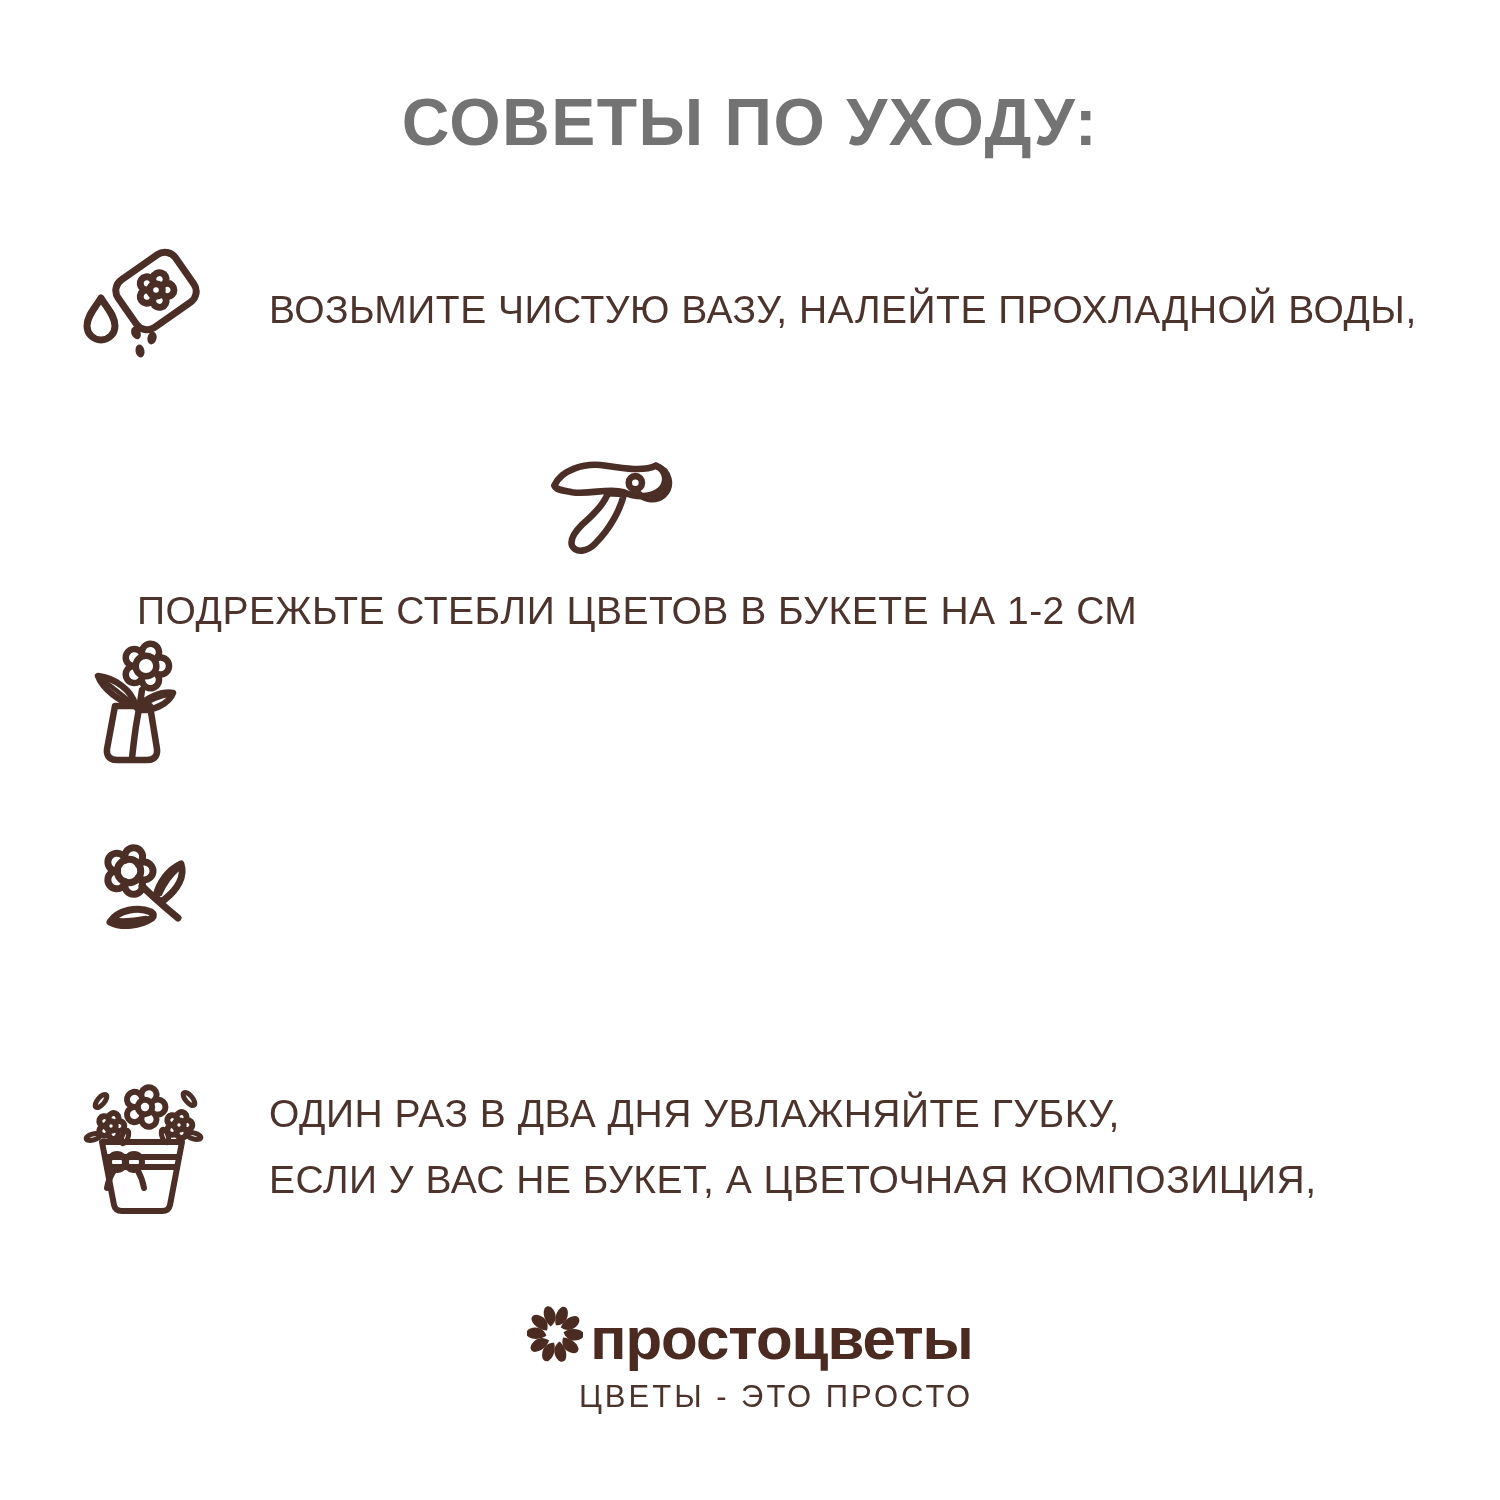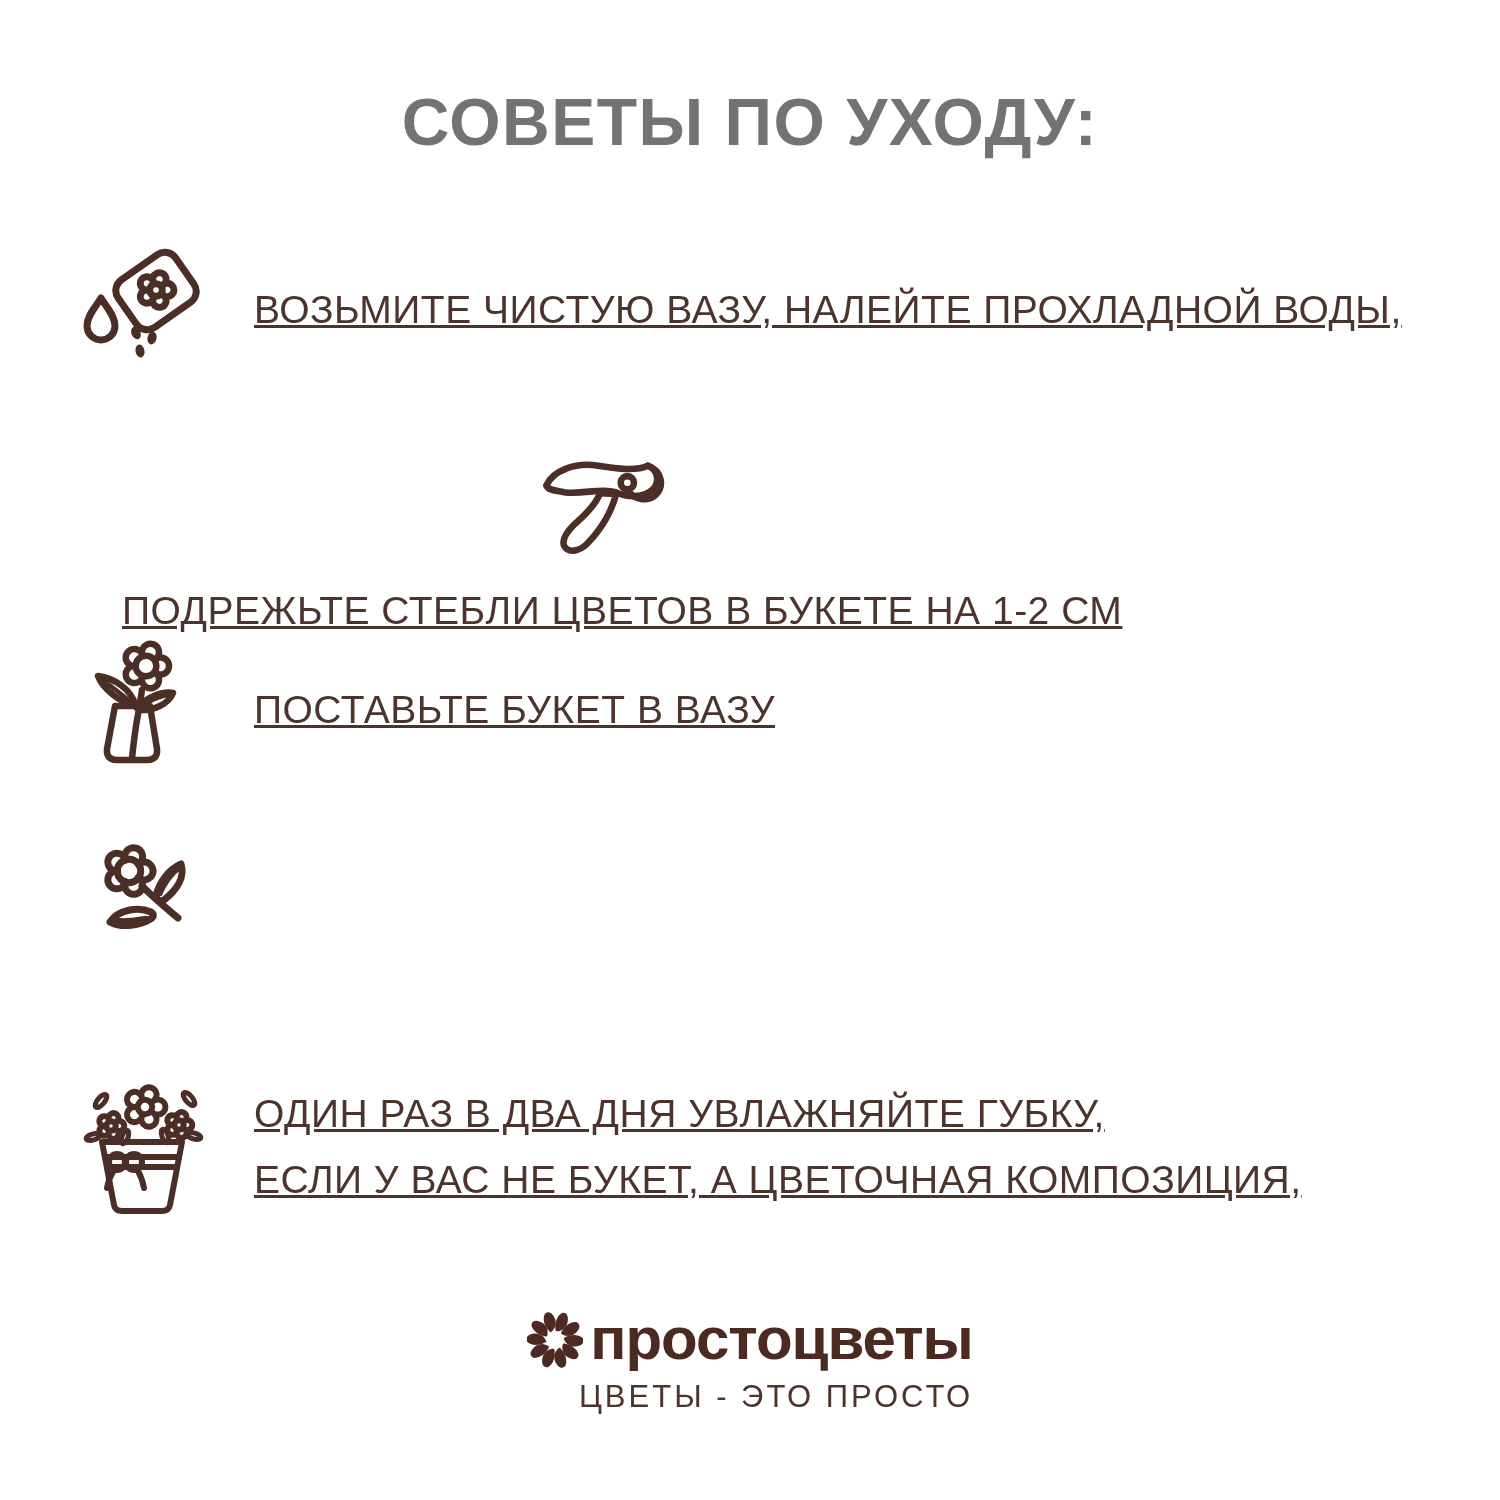--- a/index.html
+++ b/index.html
@@ -7,34 +7,34 @@
     width:1500px;height:1500px;position:relative;background:#ffffff;
     font-family:"Liberation Sans", sans-serif;overflow:hidden;
   }
   .title{
     position:absolute;top:84px;left:0;width:100%;text-align:center;
     font-size:66px;font-weight:bold;letter-spacing:1.5px;color:#737373;
   }
   .tip{position:absolute;left:78px;display:flex;align-items:center;}
   .tip-icon{flex:0 0 132px;width:132px;display:flex;justify-content:center;align-items:center;}
   .tip-text{
-    margin-left:44px;font-size:39px;line-height:68px;letter-spacing:.5px;
-    color:#4c332c;white-space:nowrap;text-decoration:underline;
+    margin-left:59px;font-size:39px;line-height:68px;letter-spacing:.5px;
+    color:#4c332c;white-space:nowrap;
   }
   .tip1{top:225px;height:170px;}
   .tip1 .tip-text{line-height:70px;}
   .tip2{top:445px;height:135px;flex-direction:column;}
   .tip3{top:640px;height:140px;}
   .tip4{top:828px;height:135px;}
   .tip5{top:1042px;height:210px;}
   .tip5 .tip-text{line-height:66px;}
   svg.ico{stroke:#4b2f27;fill:none;stroke-width:7;stroke-linecap:round;stroke-linejoin:round;}
   svg.ico .fill{fill:#4b2f27;stroke:none;}
   .footer{position:absolute;top:1304px;left:0;width:100%;text-align:center;}
-  .logo-row{display:flex;justify-content:center;align-items:center;gap:7px;}
+  .logo-row{display:flex;justify-content:center;gap:7px;}
   .brand-name{font-size:60px;font-weight:bold;letter-spacing:-1px;color:#4b2a21;}
   .brand-flower{margin-top:2px;}
   .tagline{
     margin-top:6px;font-size:31px;letter-spacing:3px;color:#4c332c;
     transform:translateX(26px);
   }
 </style>
 </head>
 <body>
 
@@ -80,23 +80,20 @@
         <path d="M9.71 -7.05 A9.5 9.5 0 1 1 9.71 7.05 A9.5 9.5 0 1 1 -3.71 11.41 A9.5 9.5 0 1 1 -12 0 A9.5 9.5 0 1 1 -3.71 -11.41 A9.5 9.5 0 1 1 9.71 -7.05 Z"></path>
         <circle cx="0" cy="0" r="11.5"></circle>
       </g>
       <path d="M53 50 C51 64 49 74 47 86 C45 100 44 108 43 119"></path>
       <path d="M45 66 C32 62 14 50 9 36 C26 38 42 50 46 64 Z"></path>
       <path d="M42 62 C32 54 22 46 15 41" stroke-width="4.5"></path>
       <path d="M48 68 C58 57 74 51 84 53 C80 64 64 71 50 70 Z"></path>
       <path d="M52 66 C62 60 72 56 79 55" stroke-width="4.5"></path>
       <path d="M26 66 L61 66 L68 109 C69 117 64 120 58 120 L28 120 C22 120 17 117 18 109 Z"></path>
     </svg>
-  </div>
-  <div class="tip-text">
-    <div>ПОСТАВЬТЕ БУКЕТ В ВАЗУ</div>
   </div>
 </div>
 
 <div class="tip tip4">
   <div class="tip-icon">
     <svg class="ico" width="120" height="120" viewBox="0 0 120 120">
       <g transform="translate(45 35) scale(0.94)" stroke-width="7.4">
         <path d="M9.71 -7.05 A9.5 9.5 0 1 1 9.71 7.05 A9.5 9.5 0 1 1 -3.71 11.41 A9.5 9.5 0 1 1 -12 0 A9.5 9.5 0 1 1 -3.71 -11.41 A9.5 9.5 0 1 1 9.71 -7.05 Z"></path>
         <circle cx="0" cy="0" r="12.5"></circle>
       </g>

